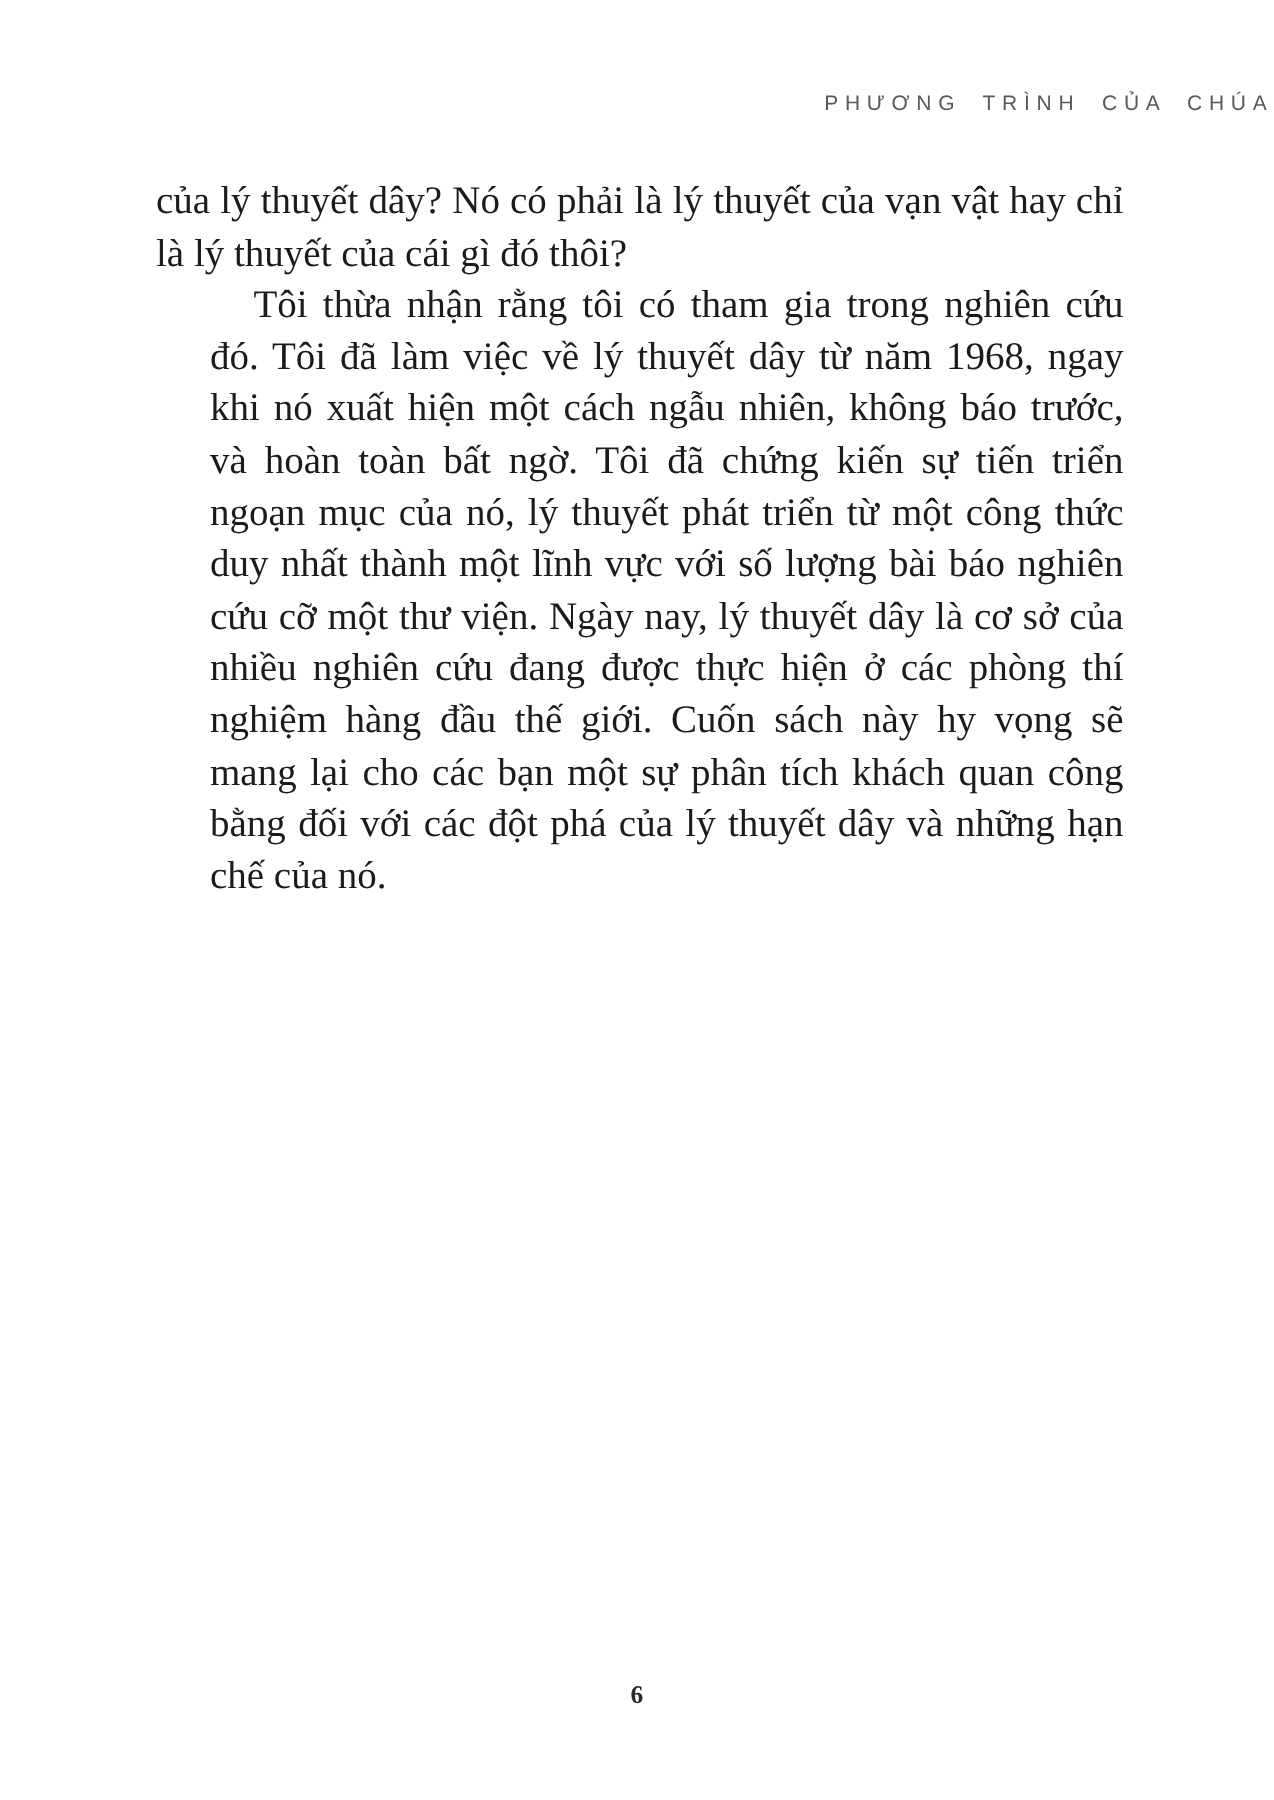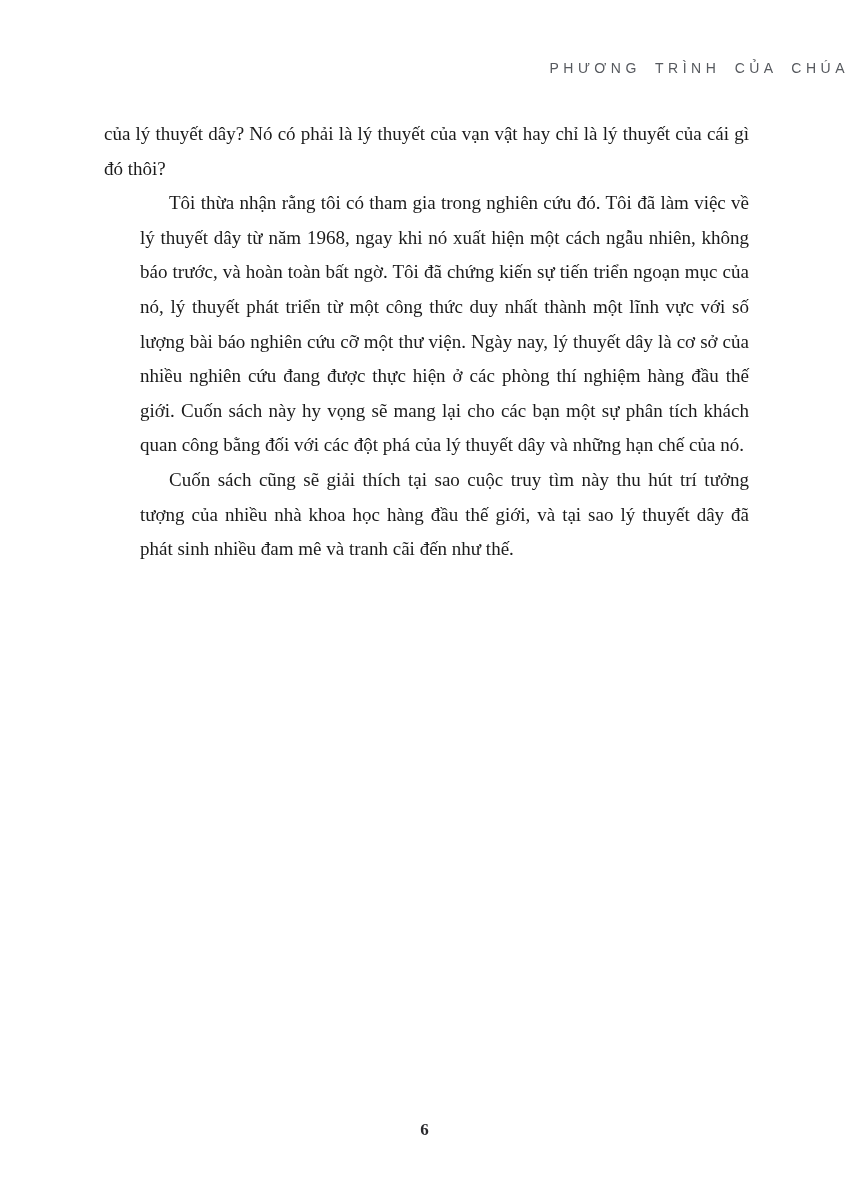--- a/index.html
+++ b/index.html
@@ -34,21 +34,21 @@
   }
   .body-text {
     position: absolute;
     top: 117px;
     left: 104px;
     width: 645px;
     color: #1b1b1b;
   }
   .body-text p {
     margin: 0;
-    font-size: 19px;
+    font-size: 26px;
     line-height: 34.6px;
     text-align: justify;
     text-justify: inter-word;
   }
   .body-text p.indented {
     text-indent: 29px;
     margin-left: 36px;
   }
   .page-number {
     position: absolute;
@@ -65,18 +65,17 @@
 </head>
 <body>
 
 <div class="page">
 
   <div class="running-head">PHƯƠNG TRÌNH CỦA CHÚA</div>
 
   <div class="body-text">
     <p>của lý thuyết dây? Nó có phải là lý thuyết của vạn vật hay chỉ là lý thuyết của cái gì đó thôi?</p>
     <p class="indented">Tôi thừa nhận rằng tôi có tham gia trong nghiên cứu đó. Tôi đã làm việc về lý thuyết dây từ năm 1968, ngay khi nó xuất hiện một cách ngẫu nhiên, không báo trước, và hoàn toàn bất ngờ. Tôi đã chứng kiến sự tiến triển ngoạn mục của nó, lý thuyết phát triển từ một công thức duy nhất thành một lĩnh vực với số lượng bài báo nghiên cứu cỡ một thư viện. Ngày nay, lý thuyết dây là cơ sở của nhiều nghiên cứu đang được thực hiện ở các phòng thí nghiệm hàng đầu thế giới. Cuốn sách này hy vọng sẽ mang lại cho các bạn một sự phân tích khách quan công bằng đối với các đột phá của lý thuyết dây và những hạn chế của nó.</p>
-    <p class="indented">Cuốn sách cũng sẽ giải thích tại sao cuộc truy tìm này thu hút trí tưởng tượng của nhiều nhà khoa học hàng đầu thế giới, và tại sao lý thuyết dây đã phát sinh nhiều đam mê và tranh cãi đến như thế.</p>
   </div>
 
   <div class="page-number">6</div>
 
 </div>
 
 </body></html>

